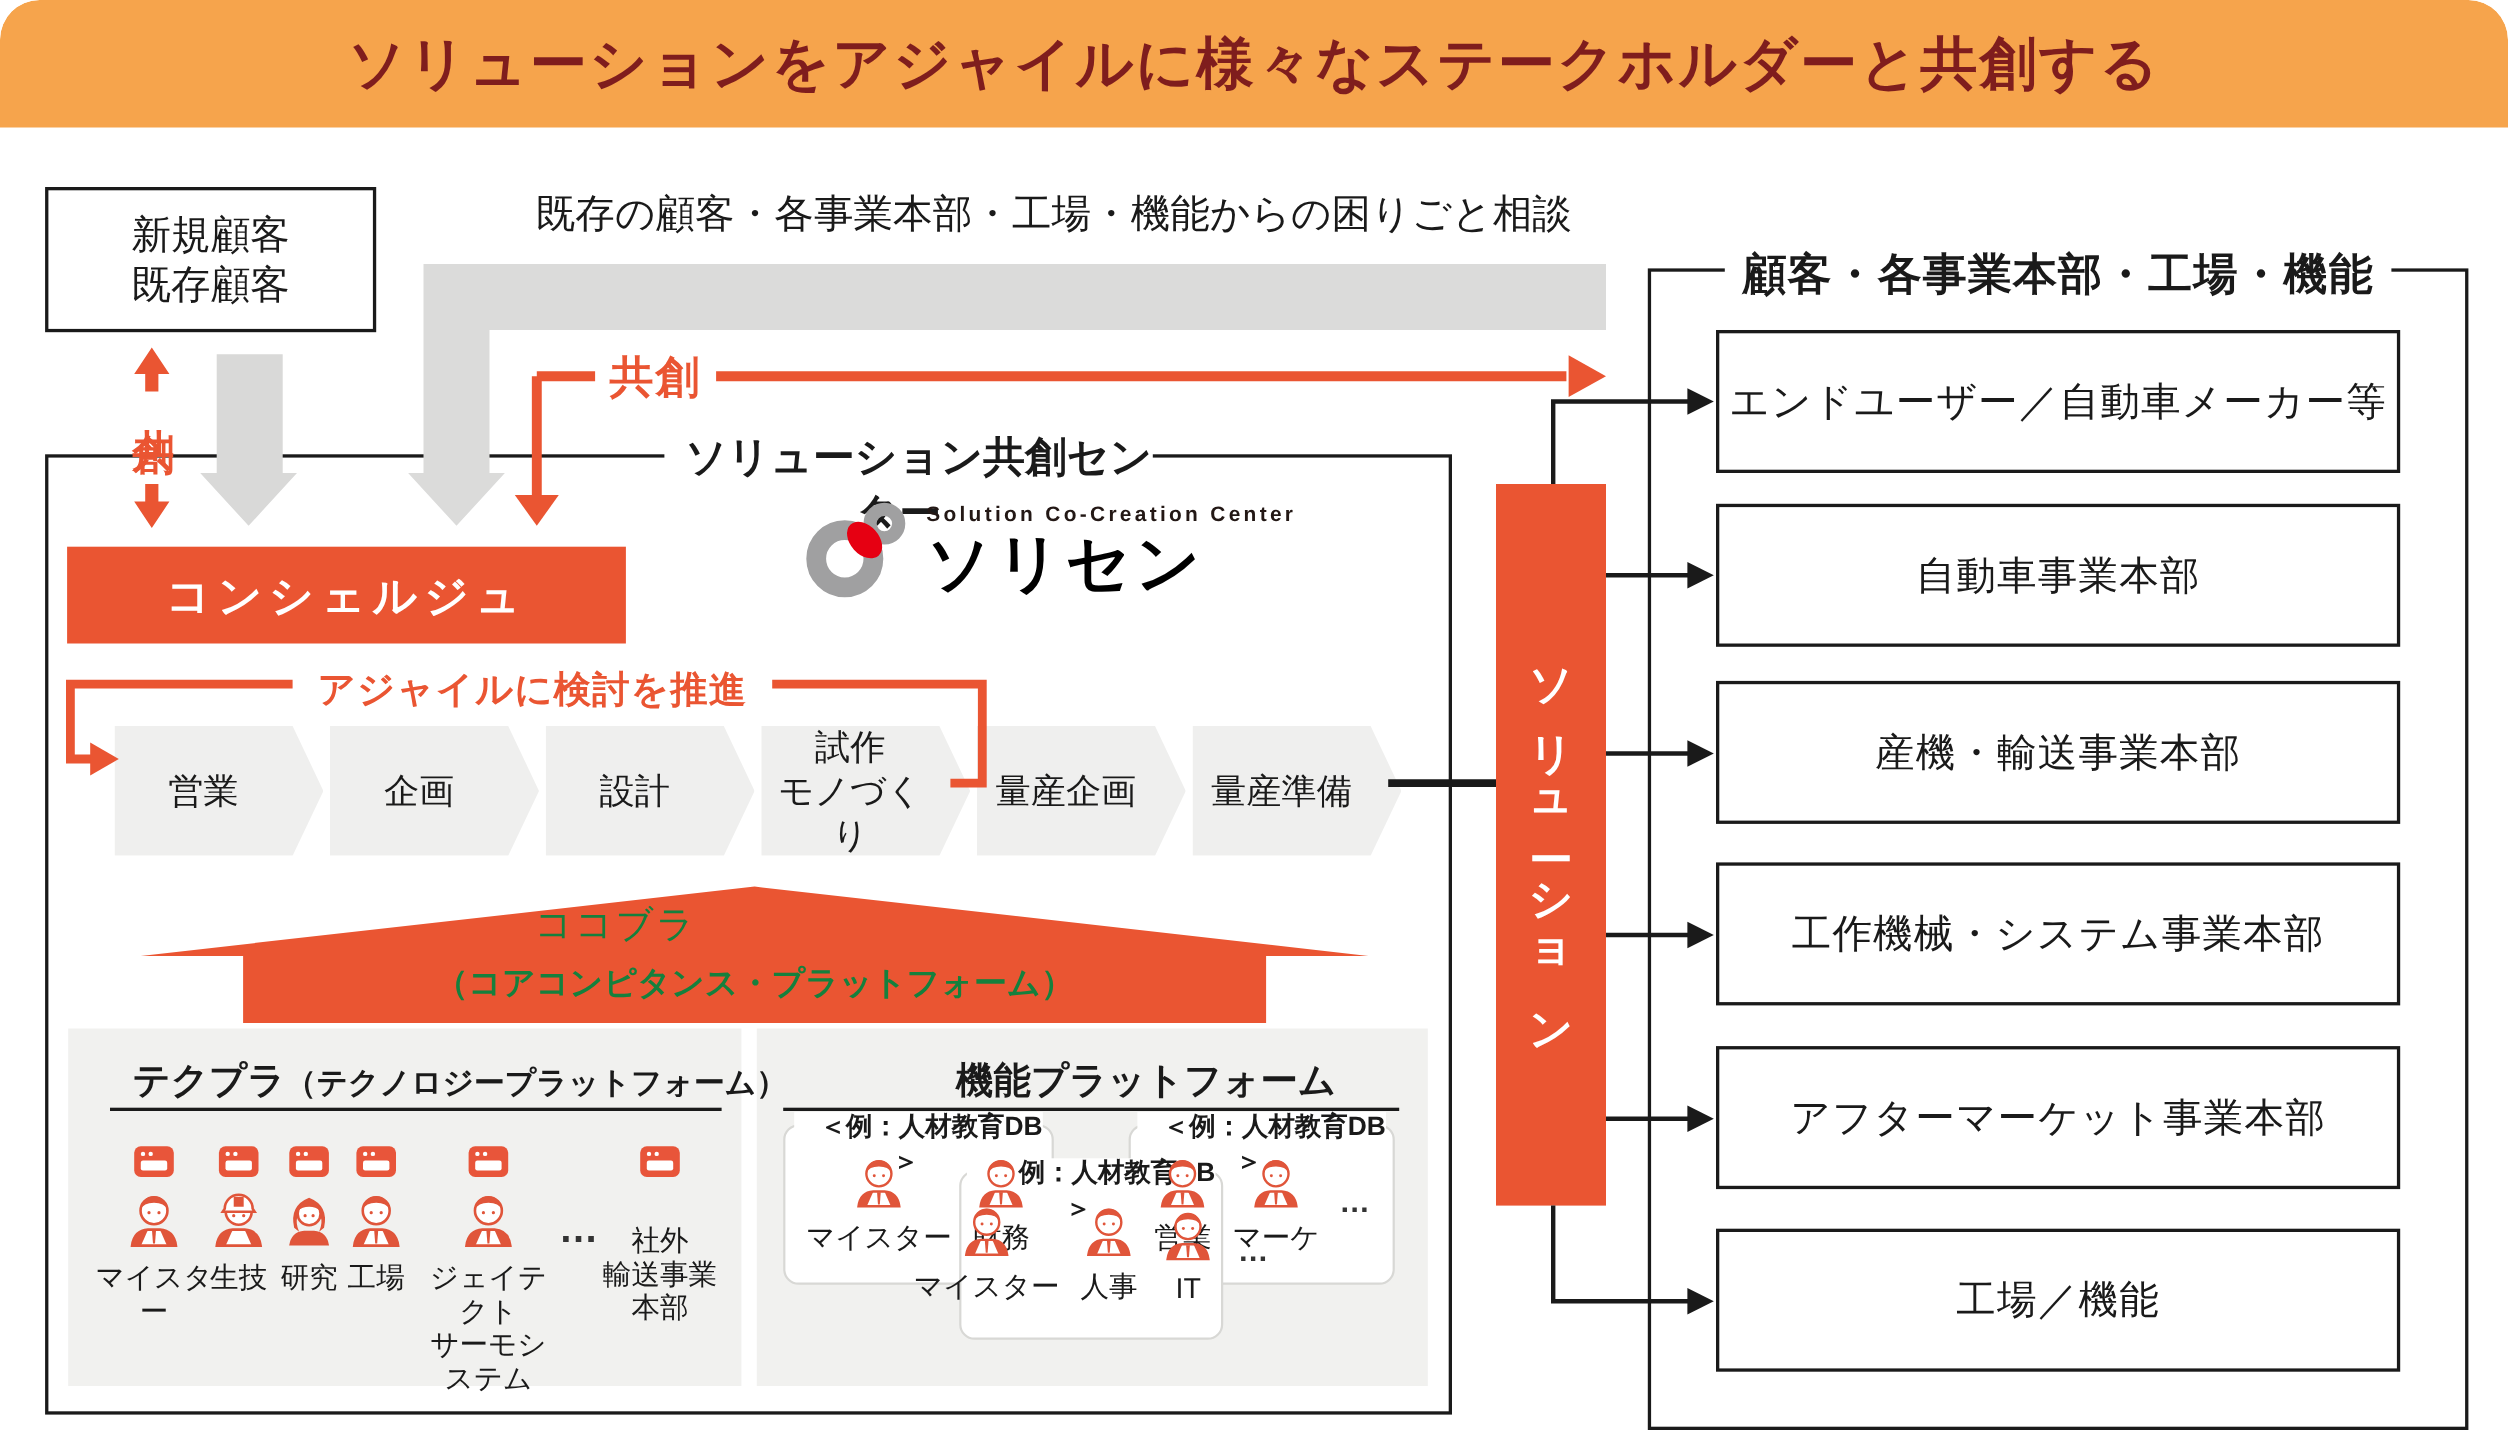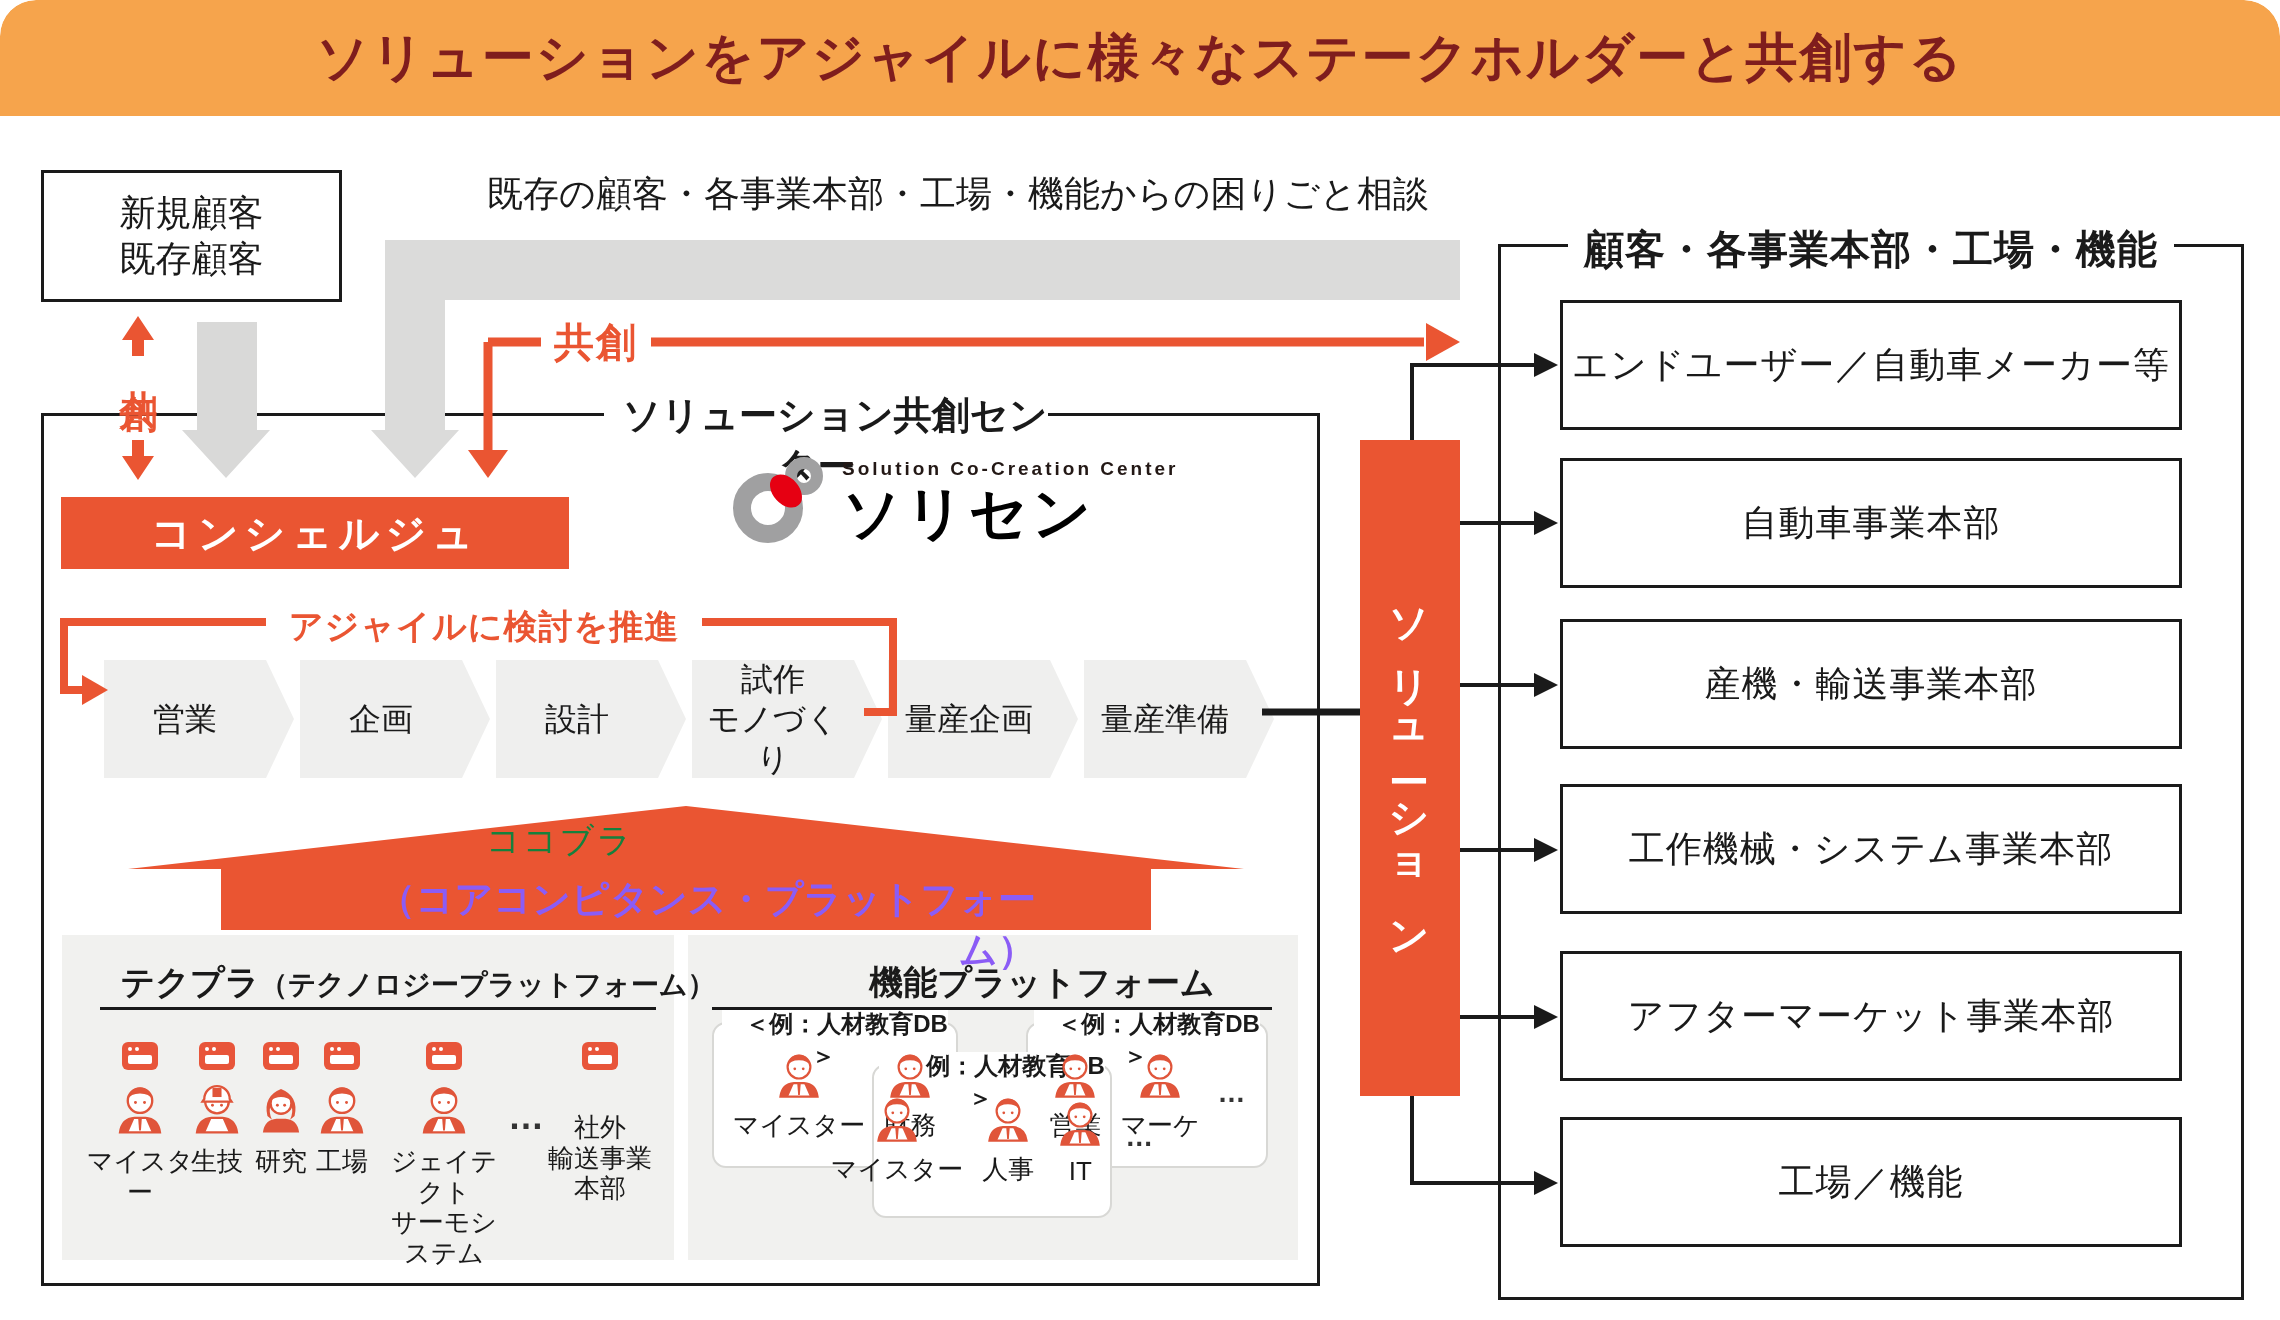--- a/index.html
+++ b/index.html
@@ -45,41 +45,41 @@
   }
   #container-title{
     left:596px;top:390px;width:460px;text-align:center;z-index:10;
   }
   #container-title span{background:#fff;padding:0 18px;font-size:38px;font-weight:700;}
   #logo{left:718px;top:446px;width:480px;height:118px;z-index:10;display:flex;align-items:flex-start;}
   #logo .txt{margin-left:14px;display:flex;flex-direction:column;}
   #logo .sub{font-size:19px;font-weight:700;color:#231815;letter-spacing:3px;margin-top:12px;}
   #logo .name{font-size:58px;font-weight:700;color:#000000;letter-spacing:4px;line-height:1.0;margin-top:4px;}
   #concierge{
-    left:61px;top:497px;width:508px;height:72px;background:#EA5532;
+    left:61px;top:497px;width:508px;height:88px;background:#EA5532;
     display:flex;align-items:center;justify-content:center;z-index:10;
   }
   #concierge span{color:#fff;font-size:40px;font-weight:700;letter-spacing:6px;}
   #agile-label{
     left:272px;top:604px;width:424px;text-align:center;
     font-size:34px;font-weight:700;color:#EA5532;z-index:10;letter-spacing:1px;
   }
   
   .chev{
     position:absolute;top:660px;width:190px;height:118px;background:#EFEFEE;
     clip-path:polygon(0 0,162px 0,100% 50%,162px 100%,0 100%);
     display:flex;align-items:center;z-index:3;
   }
   .chev .lbl{
     width:162px;text-align:center;font-size:32px;font-weight:500;
     white-space:pre-line;line-height:1.25;
   }
   
   #kokobura-l1{left:486px;top:818px;width:400px;text-align:left;color:#15803d;font-size:34px;font-weight:400;z-index:10;letter-spacing:2px;}
-  #kokobura-l2{left:336px;top:874px;width:700px;text-align:right;color:#8b5cf6;font-size:38px;font-weight:700;z-index:10;}
+  #kokobura-l2{left:336px;top:874px;width:700px;text-align:center;color:#15803d;font-size:30px;font-weight:700;z-index:10;}
   
   .panel{position:absolute;top:935px;height:325px;background:#F1F1EF;z-index:1;}
   #panel-tec{left:62px;width:612px;}
   #panel-func{left:688px;width:610px;}
   .panel-title{position:absolute;top:960px;text-align:center;z-index:10;}
   #tec-title{left:62px;width:712px;}
   #func-title{left:688px;width:708px;}
   .panel-title .big{font-size:34px;font-weight:700;}
   .panel-title .small{font-size:28px;font-weight:700;}
   .underline{position:absolute;top:1007px;height:3px;background:#1a1a1a;z-index:10;}

